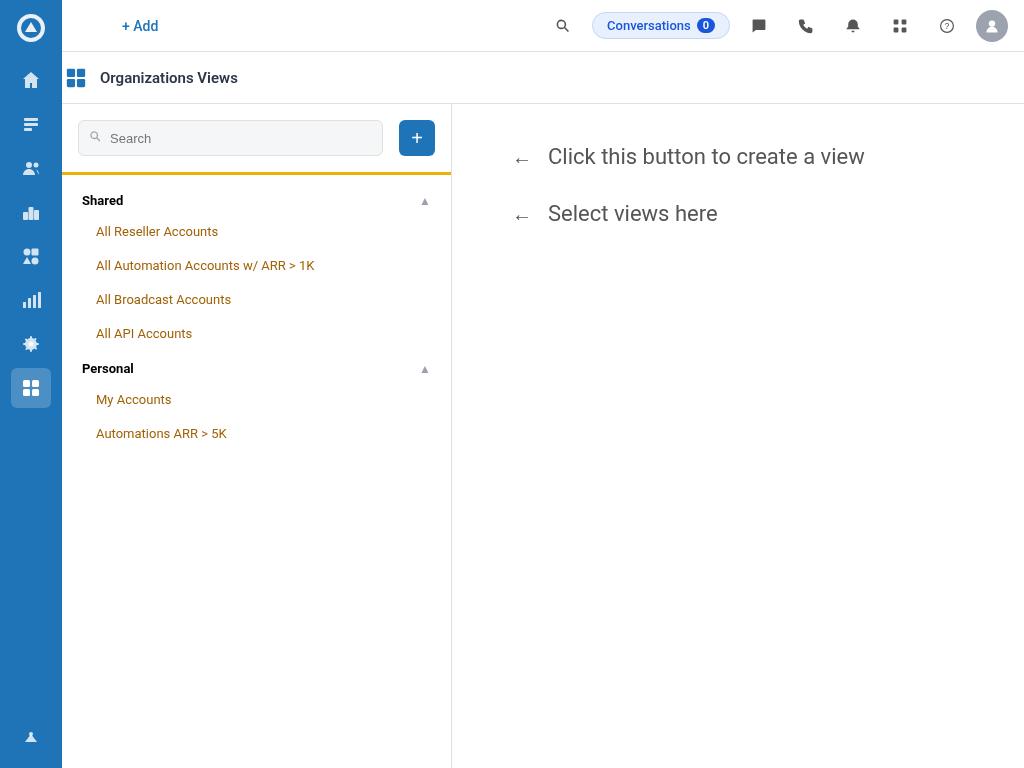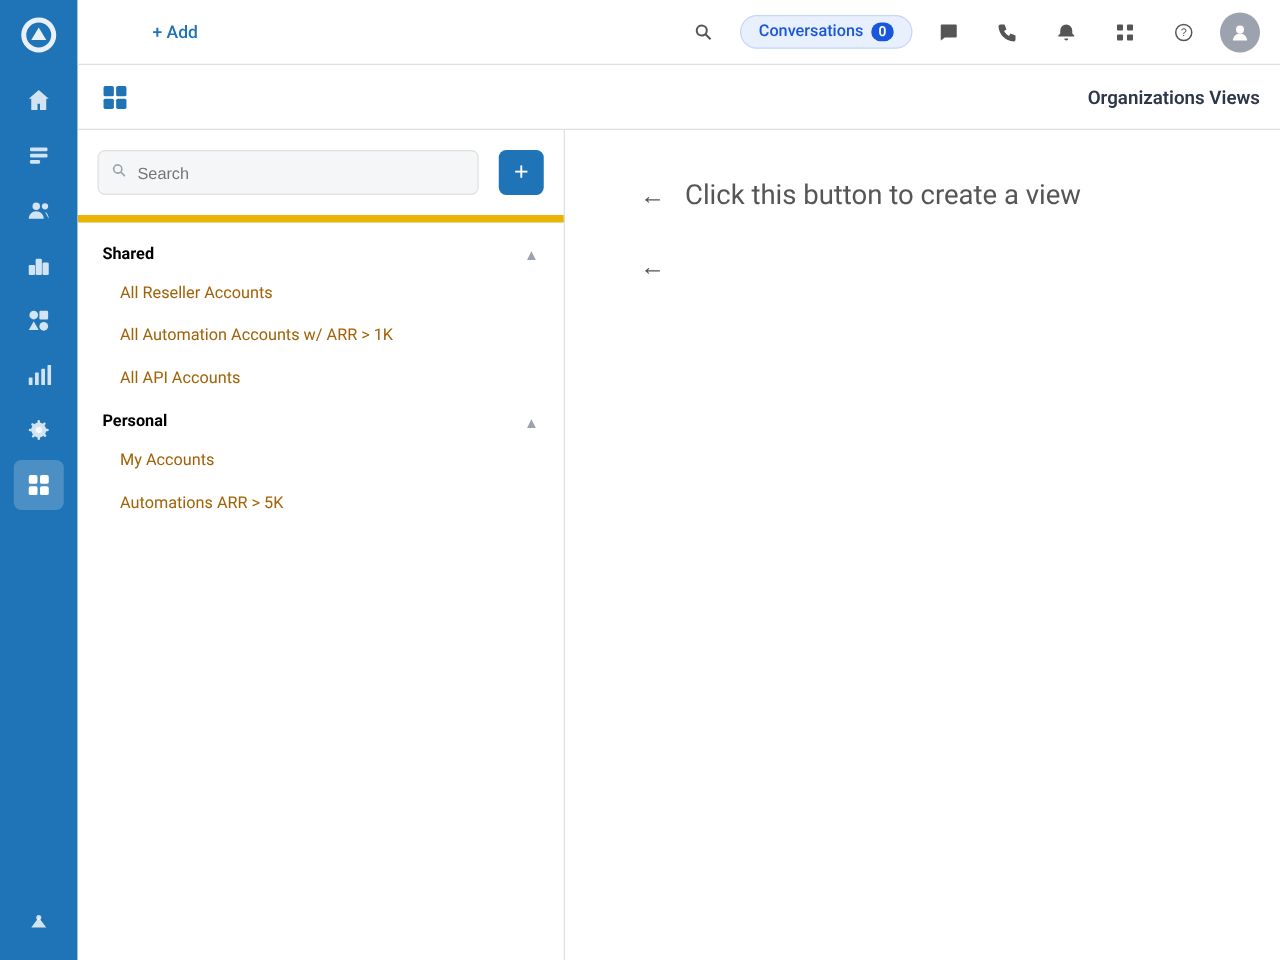--- a/index.html
+++ b/index.html
@@ -135,24 +135,23 @@
       background: #fff;
     }
 
     
     .page-header {
       height: 52px;
       background: #fff;
       border-bottom: 1px solid #e0e0e0;
       display: flex;
       align-items: center;
-      padding: 0 16px;
+      padding: 0 0;
       gap: 10px;
       flex-shrink: 0;
-      justify-content: space-between;
     }
     .page-header-icon {
       width: 28px;
       height: 28px;
       display: flex; align-items: center; justify-content: center;
       color: #1f73b7;
     }
     .page-header-title {
       font-size: 15px;
       font-weight: 600;
@@ -166,21 +165,21 @@
       display: flex;
       flex-direction: column;
       flex-shrink: 0;
       background: #fff;
     }
 
     .left-panel-top {
       padding: 16px;
       display: flex;
       gap: 16px;
-      border-bottom: 6px solid #eab308;
+      border-bottom: 3px solid #eab308;
     }
     .search-box {
       flex: 1;
       display: flex;
       align-items: center;
       gap: 8px;
       background: #f5f6f7;
       border: 1px solid #e0e0e0;
       border-radius: 6px;
       padding: 7px 10px;
@@ -425,36 +424,38 @@
           </div>
 
           <div class="left-panel-list">
 
             <div class="section-header">
               <span class="section-header-label">Shared</span>
               <span class="chevron">▲</span>
             </div>
             <div class="list-item">All Reseller Accounts</div>
             <div class="list-item">All Automation Accounts w/ ARR &gt; 1K</div>
+            <div class="list-item">All Broadcast Accounts</div>
             <div class="list-item">All API Accounts</div>
 
             <div class="section-header">
               <span class="section-header-label">Personal</span>
               <span class="chevron">▲</span>
             </div>
             <div class="list-item">My Accounts</div>
             <div class="list-item">Automations ARR &gt; 5K</div>
           </div>
         </div>
 
         <div class="right-panel">
           <div class="hint-row">
             <span class="arrow-left">←</span>
             <span class="hint-text">Click this button to create a view</span>
           </div>
           <div class="hint-row">
             <span class="arrow-left">←</span>
+            <span class="hint-text">Select views here</span>
           </div>
         </div>
       </div>
     </div>
   </div>
 </div>
 
 </body></html>

